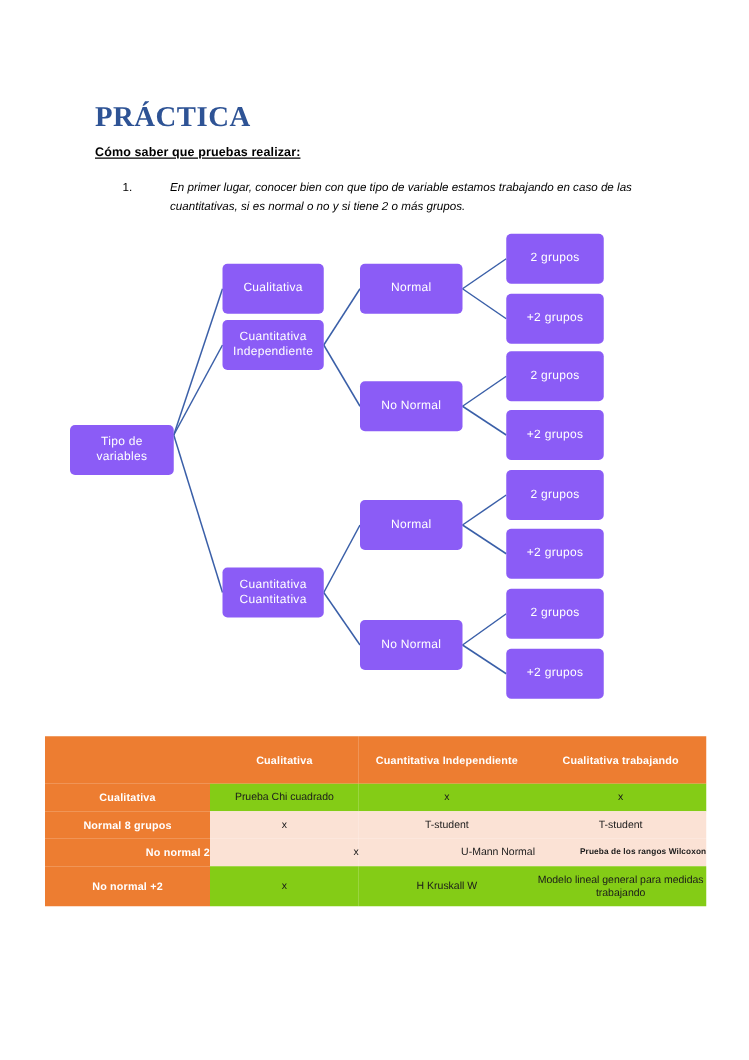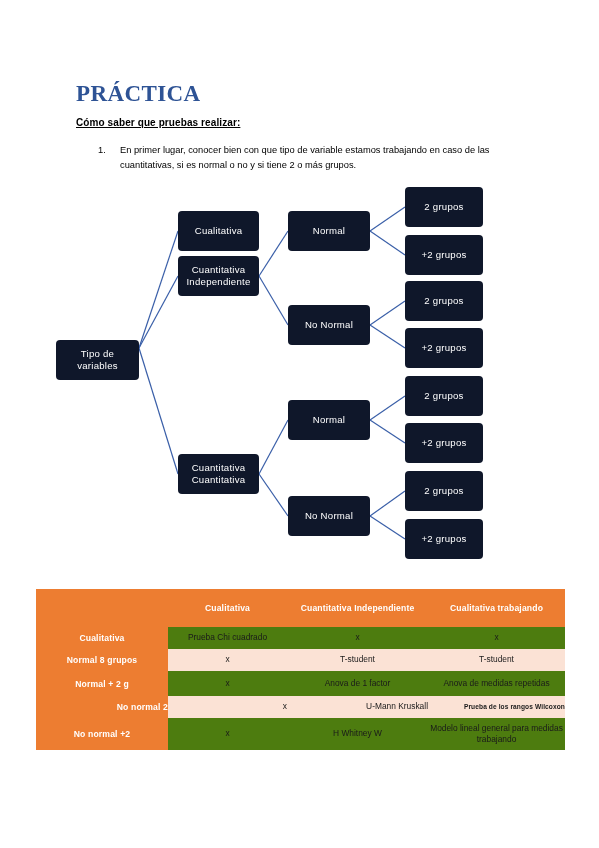--- a/index.html
+++ b/index.html
@@ -59,41 +59,42 @@
     color: #000000;
   }
   .list-item .marker {
     position: absolute;
     left: 0;
     top: 0;
     width: 22px;
   }
   .list-item .body {
     display: block;
-    margin-left: 22px;
+    margin-left: 38px;
+    font-style: italic;
   }
 
   
   .flow {
     position: absolute;
     left: 0;
     top: 0;
     width: 599px;
     height: 848px;
   }
   .flow-svg {
     position: absolute;
     left: 0; top: 0;
     width: 599px;
     height: 848px;
     pointer-events: none;
   }
   .node {
     position: absolute;
-    background: #0f172a;
+    background: #8b5cf6;
     border-radius: 4px;
     color: #ffffff;
     display: flex;
     align-items: center;
     justify-content: center;
     text-align: center;
     font-size: 9.6px;
     line-height: 12.5px;
     letter-spacing: 0.25px;
     box-sizing: border-box;
@@ -147,21 +148,21 @@
   .cell {
     font-size: 8.4px;
     color: #1a1a1a;
     text-align: center;
     vertical-align: middle;
     border-top: 1.5px solid #ffffff;
     border-left: 1.5px solid #ffffff;
     line-height: 11.5px;
     padding: 2px 3px;
   }
-  .band-a .cell { background: #4d7c0f; }
+  .band-a .cell { background: #84cc16; }
   .band-b .cell { background: #FBE2D5; }
   .cell.tiny { font-size: 6.6px; font-weight: bold; letter-spacing: 0.1px; }
 
   tr.r0 td { height: 22px; }
   tr.r1 td { height: 22px; }
   tr.r2 td { height: 25px; }
   tr.r3 td { height: 22px; text-align: right; }
   tr.r4 td { height: 32px; }
 </style>
 </head>
@@ -264,34 +265,28 @@
         <td class="cell">Prueba Chi cuadrado</td>
         <td class="cell">x</td>
         <td class="cell">x</td>
       </tr>
       <tr class="r1 band-b">
         <td class="row-head">Normal 8 grupos</td>
         <td class="cell">x</td>
         <td class="cell">T-student</td>
         <td class="cell">T-student</td>
       </tr>
-      <tr class="r2 band-a">
-        <td class="row-head">Normal + 2 g</td>
-        <td class="cell">x</td>
-        <td class="cell">Anova de 1 factor</td>
-        <td class="cell">Anova de medidas repetidas</td>
-      </tr>
       <tr class="r3 band-b">
         <td class="row-head">No normal 2</td>
         <td class="cell">x</td>
-        <td class="cell">U-Mann Kruskall</td>
+        <td class="cell">U-Mann Normal</td>
         <td class="cell tiny">Prueba de los rangos  Wilcoxon</td>
       </tr>
       <tr class="r4 band-a">
         <td class="row-head">No normal +2</td>
         <td class="cell">x</td>
-        <td class="cell">H Whitney W</td>
+        <td class="cell">H Kruskall W</td>
         <td class="cell">Modelo lineal general para medidas trabajando</td>
       </tr>
     </tbody>
   </table>
 
 </div>
 
 </body></html>

